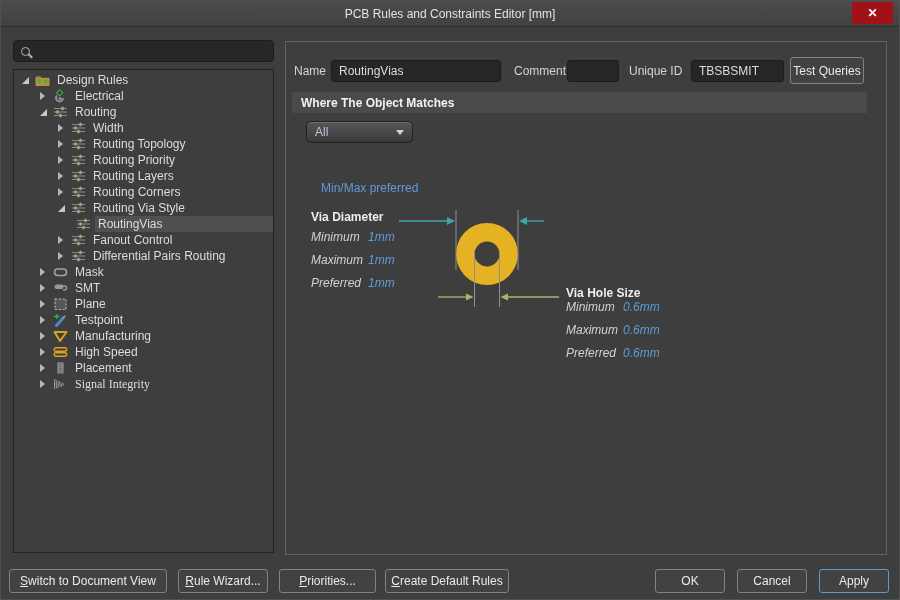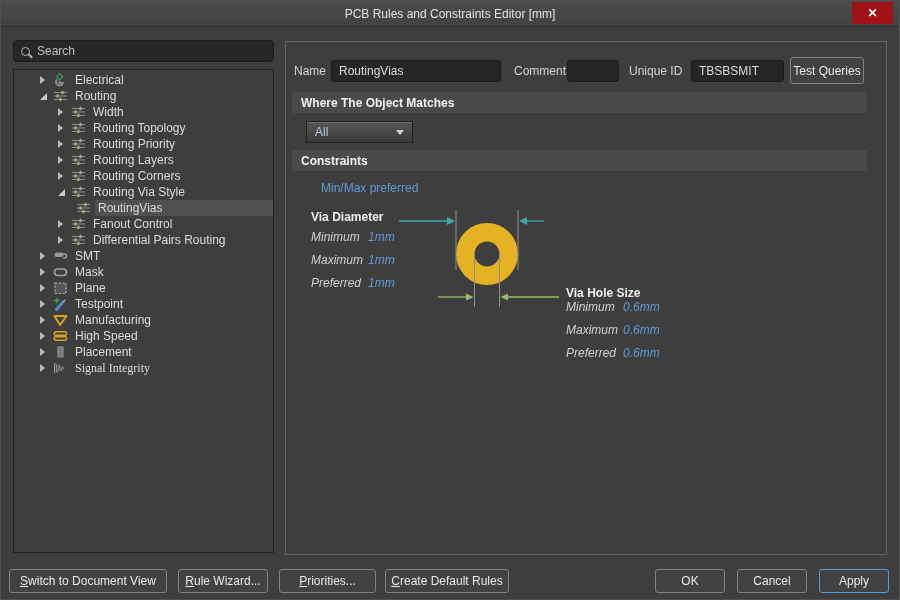--- a/index.html
+++ b/index.html
@@ -44,21 +44,21 @@
   .flabel { position:absolute; top:22px; color:#d4d4d4; }
   .field { position:absolute; top:18px; height:22px; background:#262626; border:1px solid #1b1b1b;
     border-radius:3px; color:#dcdcdc; font-family:inherit; font-size:12px; padding:0 7px; outline:none; }
   .btn { background:#424242; border:1px solid #828282; border-radius:3px; color:#eaeaea;
     font-size:12px; font-family:inherit; display:inline-flex; align-items:center; justify-content:center;
     cursor:default; }
   .tq { position:absolute; left:504px; top:15px; width:74px; height:27px; }
   .secbar { position:absolute; left:6px; width:575px; height:21px; background:#4a4a4a;
     color:#f2f2f2; font-weight:bold; display:flex; align-items:center; padding-left:9px; }
   .dd { position:absolute; left:20px; top:79px; width:107px; height:22px;
-    background:linear-gradient(#565656,#3a3a3a); border:1px solid #212121; border-radius:0;
+    background:linear-gradient(#565656,#3a3a3a); border:1px solid #212121; border-radius:5px;
     box-shadow:inset 0 1px 0 rgba(255,255,255,.14); display:flex; align-items:center;
     padding:0 8px; color:#b7c7dc; cursor:default; }
   .dd .caret { margin-left:auto; border-left:4.5px solid transparent; border-right:4.5px solid transparent;
     border-top:5px solid #d2d2d2; }
   .modelink { position:absolute; left:35px; top:139px; color:#5f9bd6; cursor:default; }
 
   .diagram { position:absolute; left:0; top:160px; pointer-events:none; z-index:0; }
   .cblock { position:absolute; z-index:1; }
   .ctitle { font-weight:bold; color:#eeeeee; height:14px; }
   .vd .ctitle { margin-bottom:6px; }
@@ -79,23 +79,34 @@
 
   <div class="titlebar">
     <span class="title">PCB Rules and Constraints Editor [mm]</span>
     <button class="closebtn">
       <span>✕</span>
     </button>
   </div>
 
   <div class="searchbox">
     <span class="mag"></span>
-    <input placeholder="Search" style="">
   </div>
   <div class="treebox" id="tree">
+      <div class="trow" style="padding-left: 8px;">
+        <span class="arrow expanded"></span>
+        <span class="ticon">
+          <svg width="15" height="14" viewBox="0 0 15 14">
+            <path d="M.5 4.5c0-.6.4-1 1-1h4l1 1.2h7c.6 0 1 .4 1 1v6.3c0 .6-.4 1-1 1h-12c-.6 0-1-.4-1-1z" fill="#ab9440"></path>
+            <path d="M1.5 3.5h4l.8 1H1.5z" fill="#8a7833"></path>
+            <path d="M2.2 8h3.4M5.6 8 4 6.6M5.6 8 4 9.4" stroke="#2fb14d" stroke-width="1.2" fill="none"></path>
+            <path d="M13.2 8H9.8M9.8 8l1.6-1.4M9.8 8l1.6 1.4" stroke="#2fb14d" stroke-width="1.2" fill="none"></path>
+          </svg>
+        </span>
+        <span class="tlabel">Design Rules</span>
+      </div>
       <div class="trow" style="padding-left: 26px;">
         <span class="arrow collapsed"></span>
         <span class="ticon">
           <svg width="14" height="14" viewBox="0 0 14 14">
             <rect x="4.5" y="1.5" width="4.4" height="4.4" transform="rotate(45 6.7 3.7)" fill="#3e3e3e" stroke="#2fb14d"></rect>
             <path d="M4 6.5a3.5 3.5 0 1 0 6 2.5" fill="none" stroke="#8f8f8f" stroke-width="2"></path>
             <circle cx="7" cy="9.5" r="1.6" fill="#8f8f8f"></circle>
           </svg>
         </span>
         <span class="tlabel">Electrical</span>
@@ -256,34 +267,34 @@
               <circle cx="7.5" cy="10.5" r="1.7"></circle>
             </g>
           </svg>
         </span>
         <span class="tlabel">Differential Pairs Routing</span>
       </div>
       <div class="trow" style="padding-left: 26px;">
         <span class="arrow collapsed"></span>
         <span class="ticon">
           <svg width="15" height="14" viewBox="0 0 15 14">
+            <rect x="1.5" y="4" width="12" height="6.5" rx="3.2" fill="none" stroke="#a2a2a2" stroke-width="1.6"></rect>
+          </svg>
+        </span>
+        <span class="tlabel">Mask</span>
+      </div>
+      <div class="trow" style="padding-left: 26px;">
+        <span class="arrow collapsed"></span>
+        <span class="ticon">
+          <svg width="15" height="14" viewBox="0 0 15 14">
             <path d="M10 5h1.5a1.8 1.8 0 0 1 0 4H10" fill="none" stroke="#9a9a9a" stroke-width="1.6"></path>
             <rect x="1.5" y="3.5" width="9" height="4.5" rx="2.2" fill="#9a9a9a"></rect>
           </svg>
         </span>
         <span class="tlabel">SMT</span>
-      </div>
-      <div class="trow" style="padding-left: 26px;">
-        <span class="arrow collapsed"></span>
-        <span class="ticon">
-          <svg width="15" height="14" viewBox="0 0 15 14">
-            <rect x="1.5" y="4" width="12" height="6.5" rx="3.2" fill="none" stroke="#a2a2a2" stroke-width="1.6"></rect>
-          </svg>
-        </span>
-        <span class="tlabel">Mask</span>
       </div>
       <div class="trow" style="padding-left: 26px;">
         <span class="arrow collapsed"></span>
         <span class="ticon">
           <svg width="15" height="14" viewBox="0 0 15 14">
             <rect x="2" y="2" width="11" height="10.5" fill="#565656" stroke="#b0b0b0" stroke-width="1.2" stroke-dasharray="2.2 1.6"></rect>
           </svg>
         </span>
         <span class="tlabel">Plane</span>
       </div>
@@ -351,23 +362,20 @@
 
     <div class="secbar" style="top:50px">
       <span>Where The Object Matches</span>
     </div>
 
     <div class="dd">
       <span>All</span>
       <span class="caret"></span>
     </div>
 
-    <div class="secbar" style="top:108px">
-      <span>Constraints</span>
-    </div>
 
     <span class="modelink">Min/Max preferred</span>
 
     <svg class="diagram" width="580" height="150" viewBox="0 0 580 150">
       <circle cx="201" cy="52" r="31" fill="#e4b223"></circle>
       <circle cx="201" cy="52" r="12.5" fill="#3e3e3e"></circle>
       <g stroke-width="1" stroke="#8f8f8f">
         <line x1="170" y1="8" x2="170" y2="68"></line>
         <line x1="232" y1="8" x2="232" y2="68"></line>
       </g>

